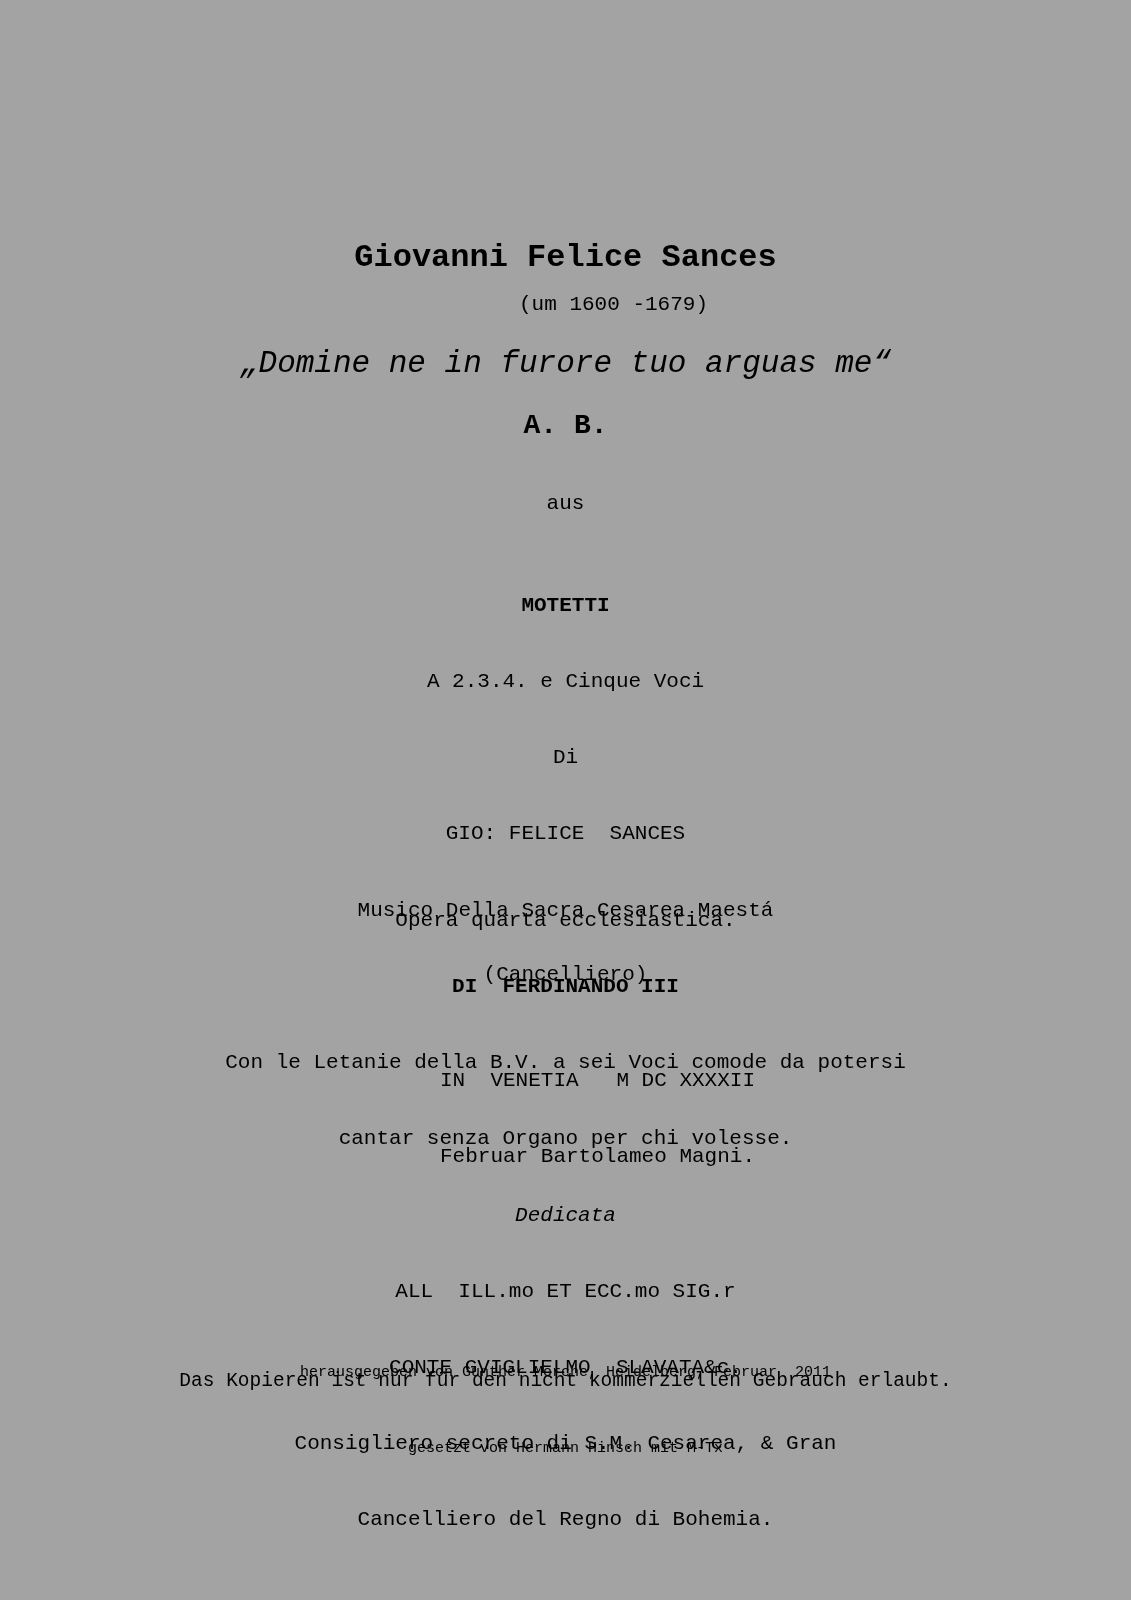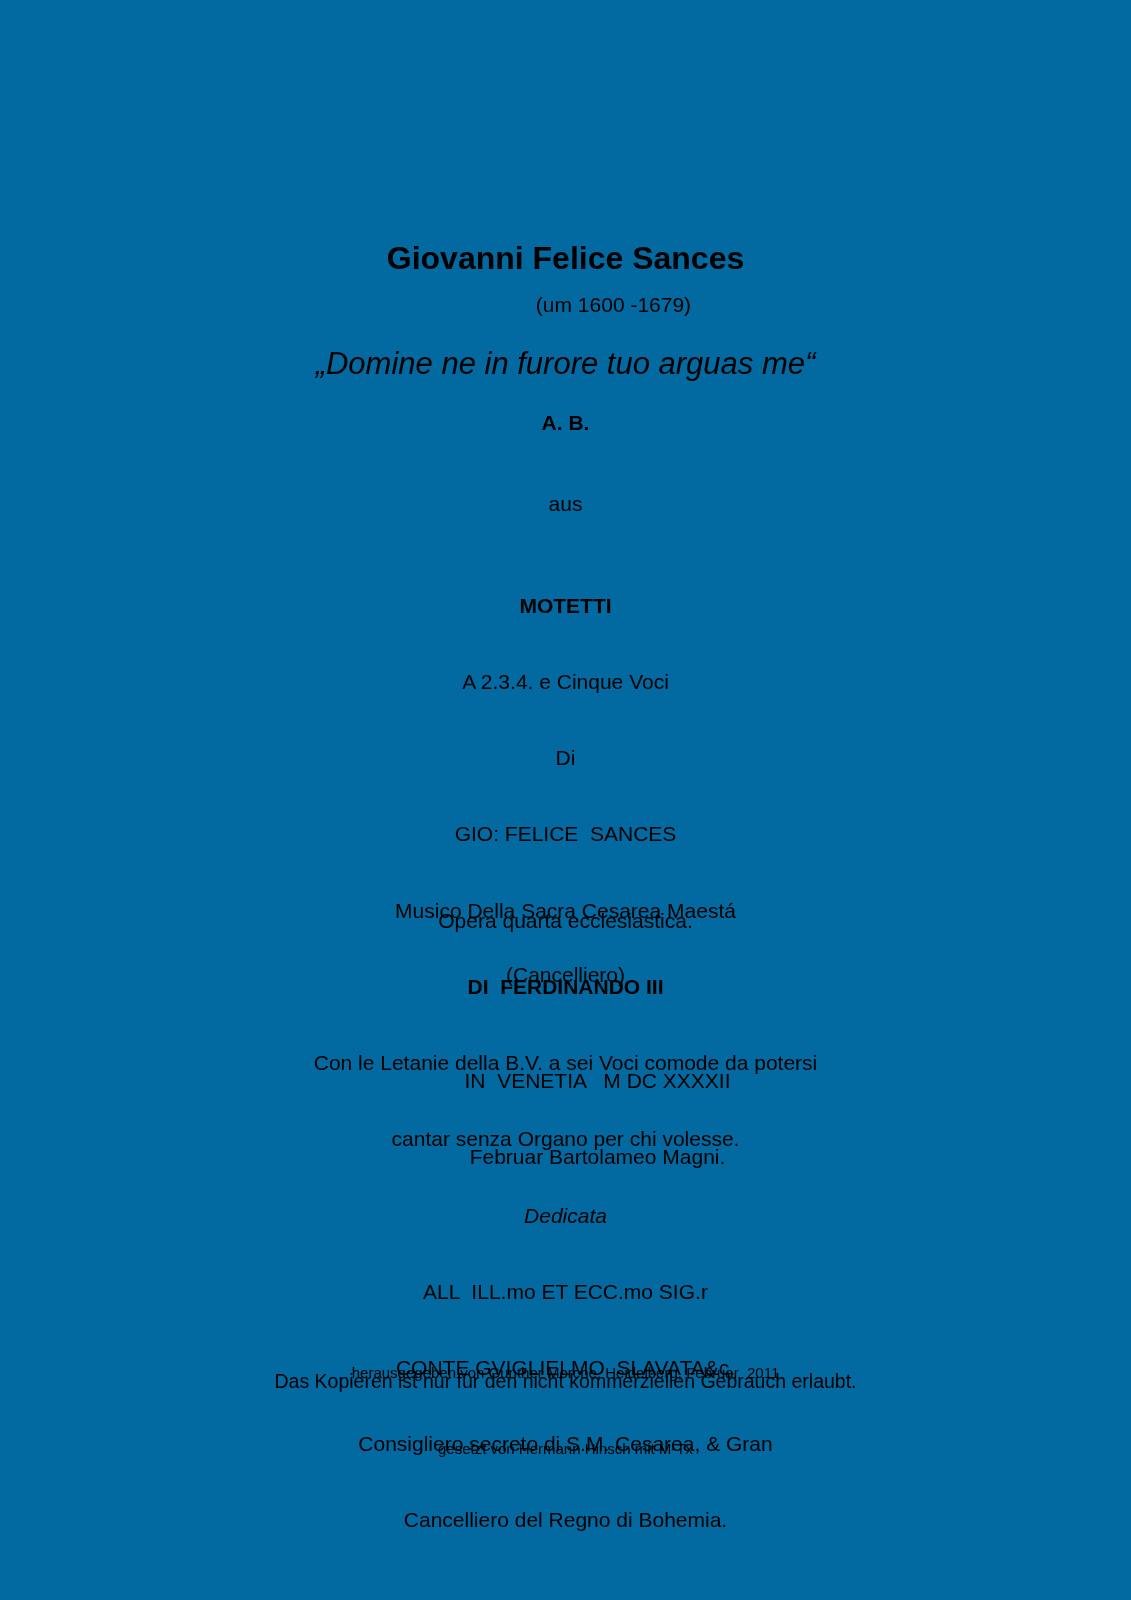--- a/index.html
+++ b/index.html
@@ -4,23 +4,23 @@
 <style>
   html, body {
     margin: 0;
     padding: 0;
     background: #ffffff;
   }
   .page {
     position: relative;
     width: 1131px;
     height: 1600px;
-    background: #0369a1;
+    background: #a3a3a3;
     color: #000000;
-    font-family: Liberation Sans, sans-serif;
+    font-family: Liberation Mono, monospace;
     overflow: hidden;
   }
   .line, .block {
     position: absolute;
     left: 0;
     width: 1131px;
     text-align: center;
     white-space: pre;
     line-height: 1;
   }
@@ -34,21 +34,21 @@
     font-size: 21px;
     padding-left: 48px;
   }
   .work-title {
     top: 348px;
     font-size: 31px;
     font-style: italic;
   }
   .voice {
     top: 412px;
-    font-size: 21px;
+    font-size: 28px;
     font-weight: bold;
   }
   .aus {
     top: 493px;
     font-size: 21px;
   }
   .source-block {
     top: 542px;
     font-size: 21px;
     line-height: 25.4px;

